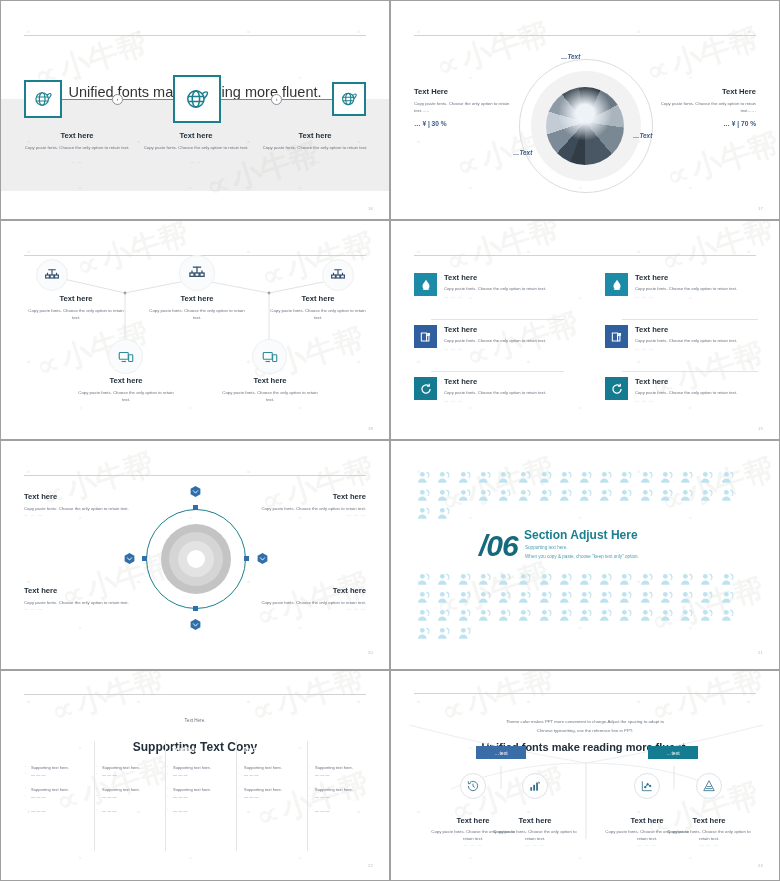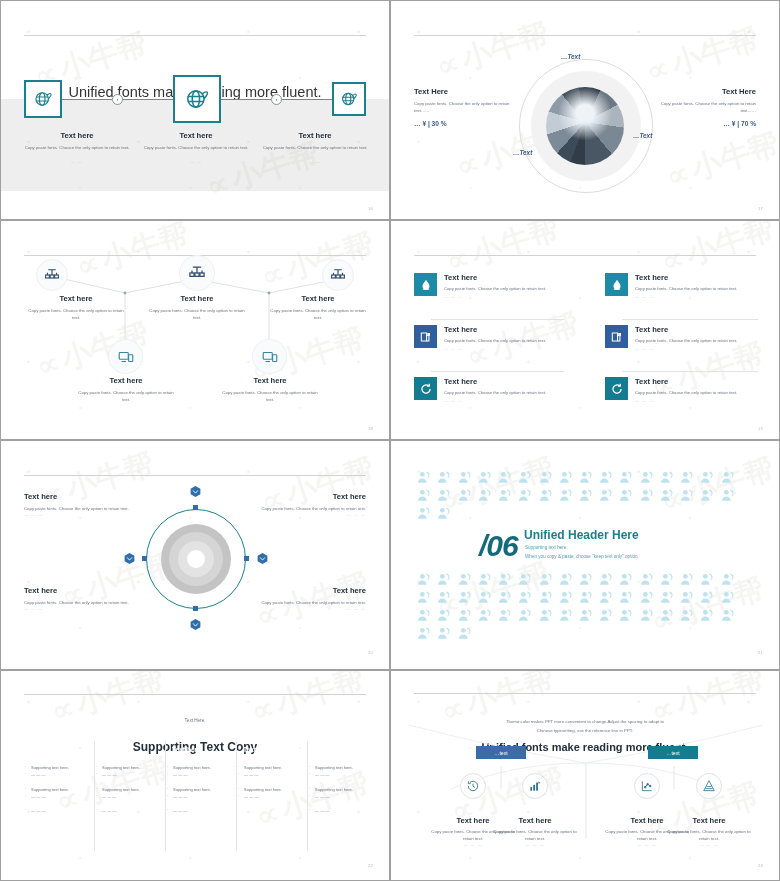--- a/index.html
+++ b/index.html
@@ -716,21 +716,21 @@
         </span>
         <span style="width:20.235294117647058px;height:18px;display:flex;align-items:center;justify-content:center">
           <svg width="16" height="16" viewBox="0 0 24 24" fill="#bfe3ee">
             <circle cx="9.5" cy="6.5" r="3.6"></circle>
             <path d="M3 19c0-3.7 2.9-6.4 6.5-6.4S16 15.3 16 19z"></path>
             <path d="M15.5 3.2c2.4.5 4 2.4 4 4.7 0 1.6-.8 3-2 3.9" fill="none" stroke="#bfe3ee" stroke-width="1.6"></path>
           </svg>
         </span>
       </div>
     <div class="s6-num" style="left:88px;top:88px">/06</div>
-    <div class="s6-h" style="left:133px;top:87px">Unified Header Here</div>
+    <div class="s6-h" style="left:133px;top:87px">Section Adjust Here</div>
     <div class="s6-s" style="left:134px;top:103px">Supporting text here.</div>
     <div class="s6-s" style="left:134px;top:112px">When you copy &amp; paste, choose "keep text only" option.</div>
     <div id="people-bottom" class="s6-people" style="top:130px">
         <span style="width:20.235294117647058px;height:18px;display:flex;align-items:center;justify-content:center">
           <svg width="16" height="16" viewBox="0 0 24 24" fill="#bfe3ee">
             <circle cx="9.5" cy="6.5" r="3.6"></circle>
             <path d="M3 19c0-3.7 2.9-6.4 6.5-6.4S16 15.3 16 19z"></path>
             <path d="M15.5 3.2c2.4.5 4 2.4 4 4.7 0 1.6-.8 3-2 3.9" fill="none" stroke="#bfe3ee" stroke-width="1.6"></path>
           </svg>
         </span>

